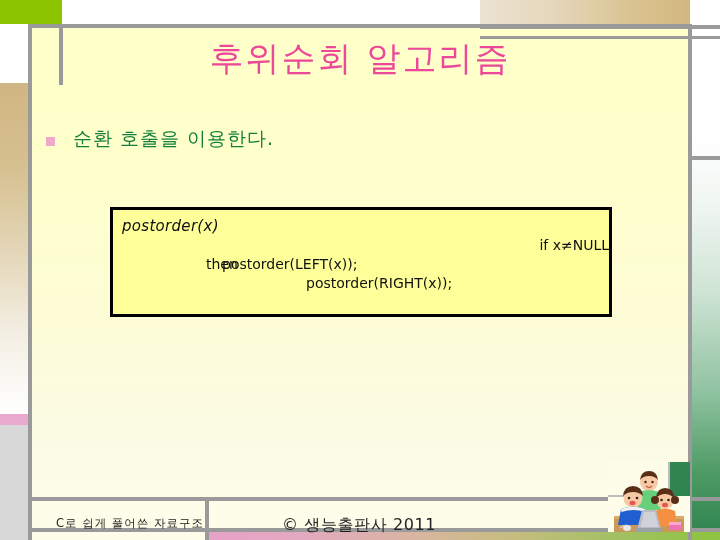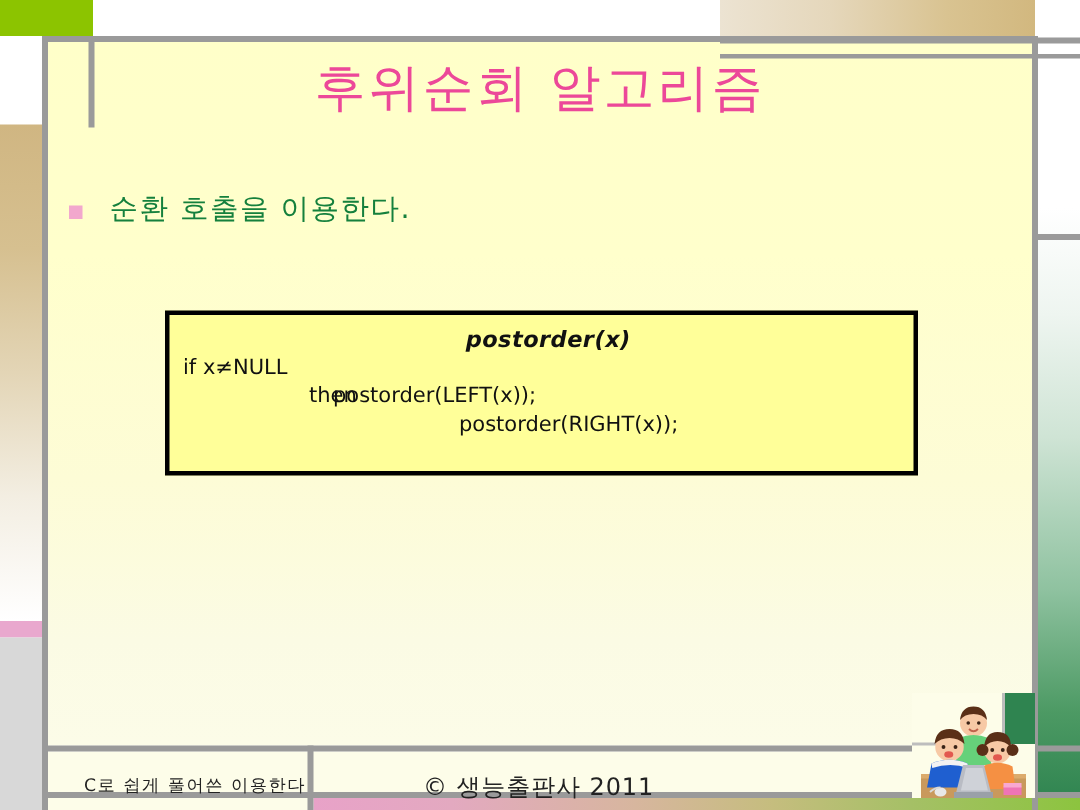--- a/index.html
+++ b/index.html
@@ -174,27 +174,26 @@
     border: 3px solid #000000;
     box-sizing: border-box;
   }
   .code-inner {
     padding: 7px 0 0 9px;
     font-size: 14px;
     color: #111111;
     line-height: 19px;
   }
   .code-sig {
-    font-weight: bold;
+    font-weight: normal;
     font-style: italic;
     font-size: 15px;
     letter-spacing: 0.3px;
-    text-align: center;
-  }
-  .code-if { white-space: pre; }
+  }
+  .code-if { white-space: pre; text-align: right; }
   .code-body-row { display: flex; white-space: pre; }
   .code-then {
     display: inline-block;
     width: 100px;
     padding-left: 84px;
     box-sizing: border-box;
   }
   .code-stmt { display: block; }
   .code-stmt-indent { padding-left: 184px; }
 
@@ -266,21 +265,21 @@
       <div class="code-sig">postorder(x)</div>
       <div class="code-if">if x≠NULL</div>
       <div class="code-body-row">
         <span class="code-then">then</span>
         <span class="code-stmt">postorder(LEFT(x));</span>
       </div>
       <div class="code-stmt code-stmt-indent">postorder(RIGHT(x));</div>
     </div>
   </div>
 
-  <div class="foot-left">C로 쉽게 풀어쓴 이용한다</div>
+  <div class="foot-left">C로 쉽게 풀어쓴 자료구조</div>
   <div class="foot-right">© 생능출판사 2011</div>
 
   <svg class="illo" viewBox="0 0 82 70">
 
     <rect x="0" y="0" width="82" height="70" fill="#fdfde9"></rect>
     <rect x="62" y="0" width="20" height="34" fill="#2f8450"></rect>
     <rect x="0" y="33" width="62" height="2" fill="#bdbdbd"></rect>
     <rect x="60" y="0" width="2" height="34" fill="#bdbdbd"></rect>
 
     <rect x="6" y="56" width="70" height="14" fill="#c9995c"></rect>

